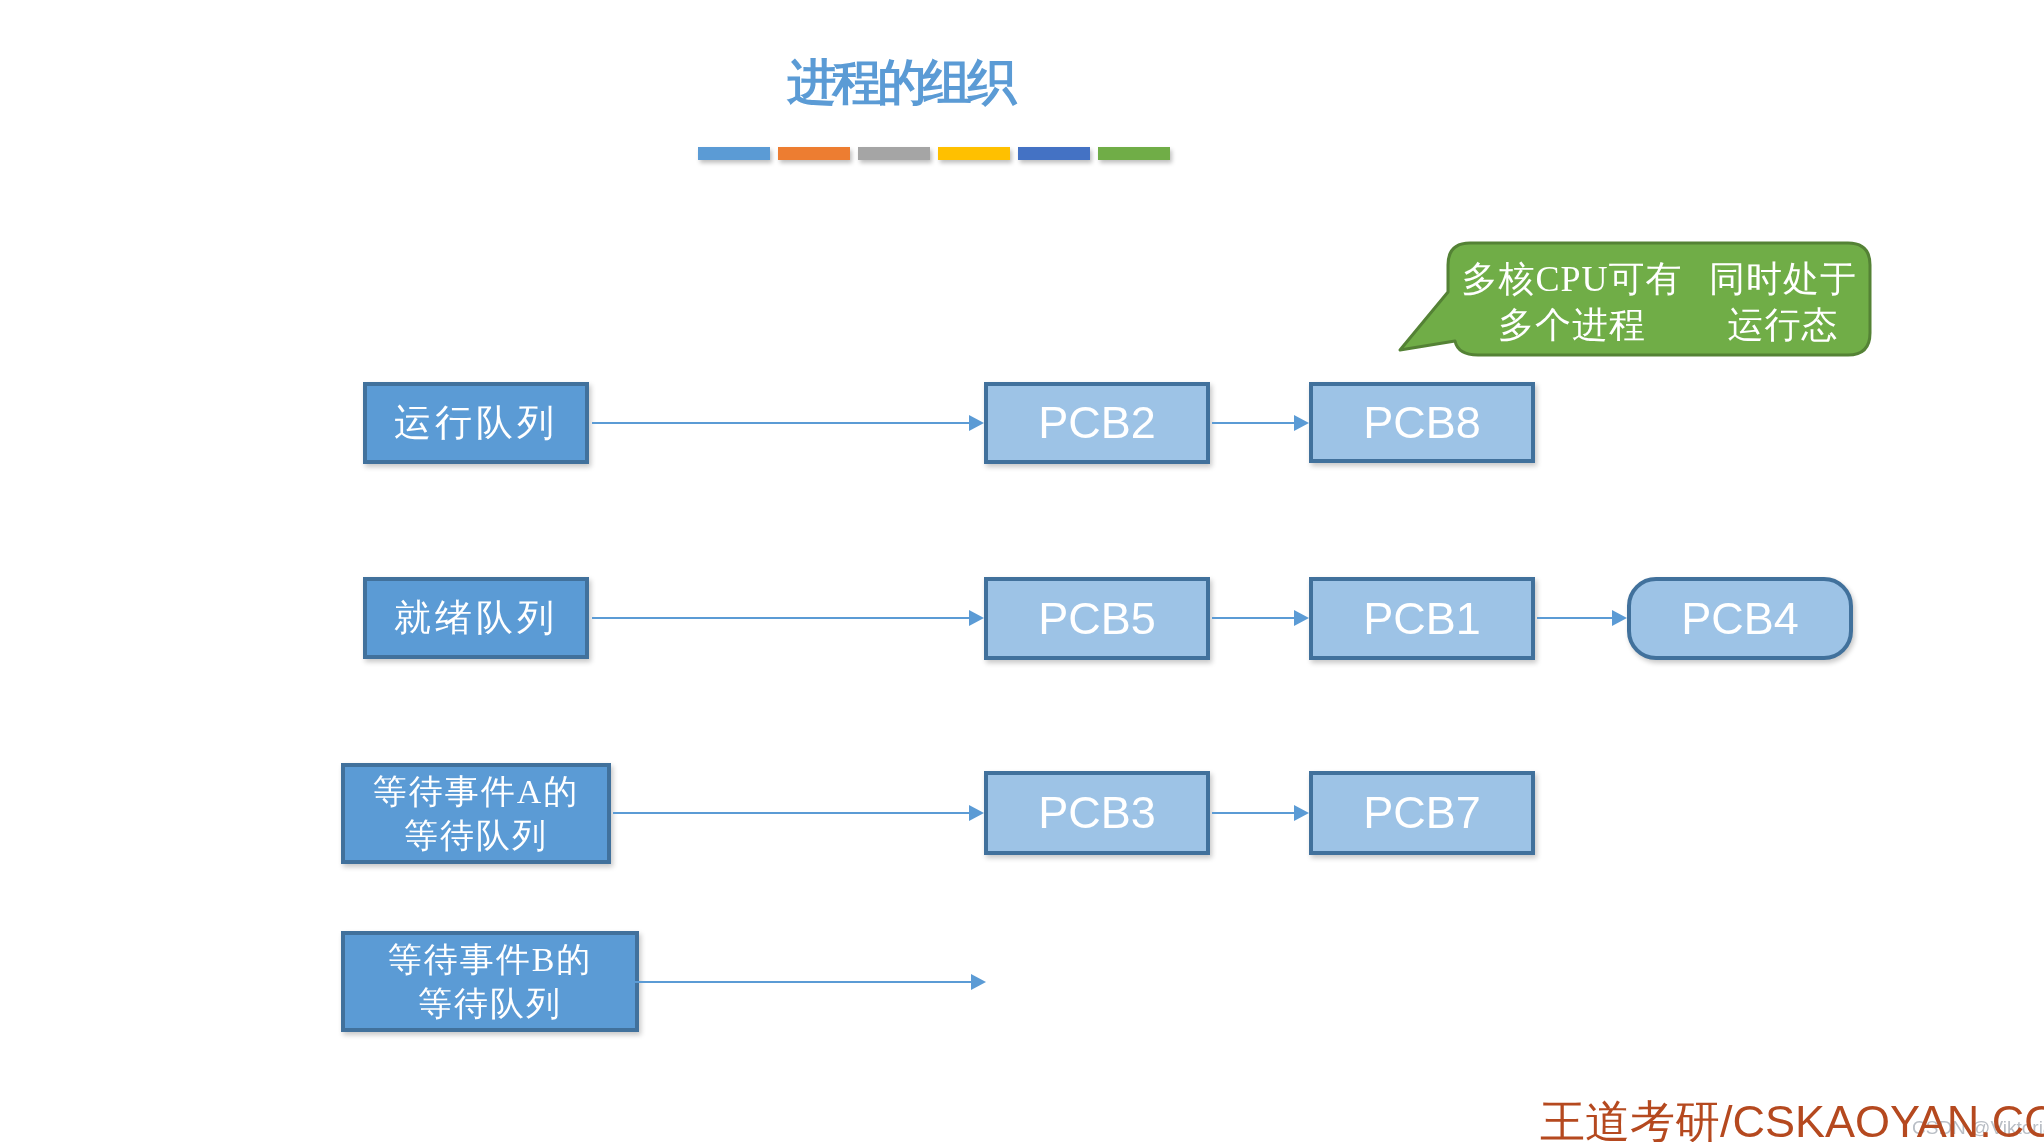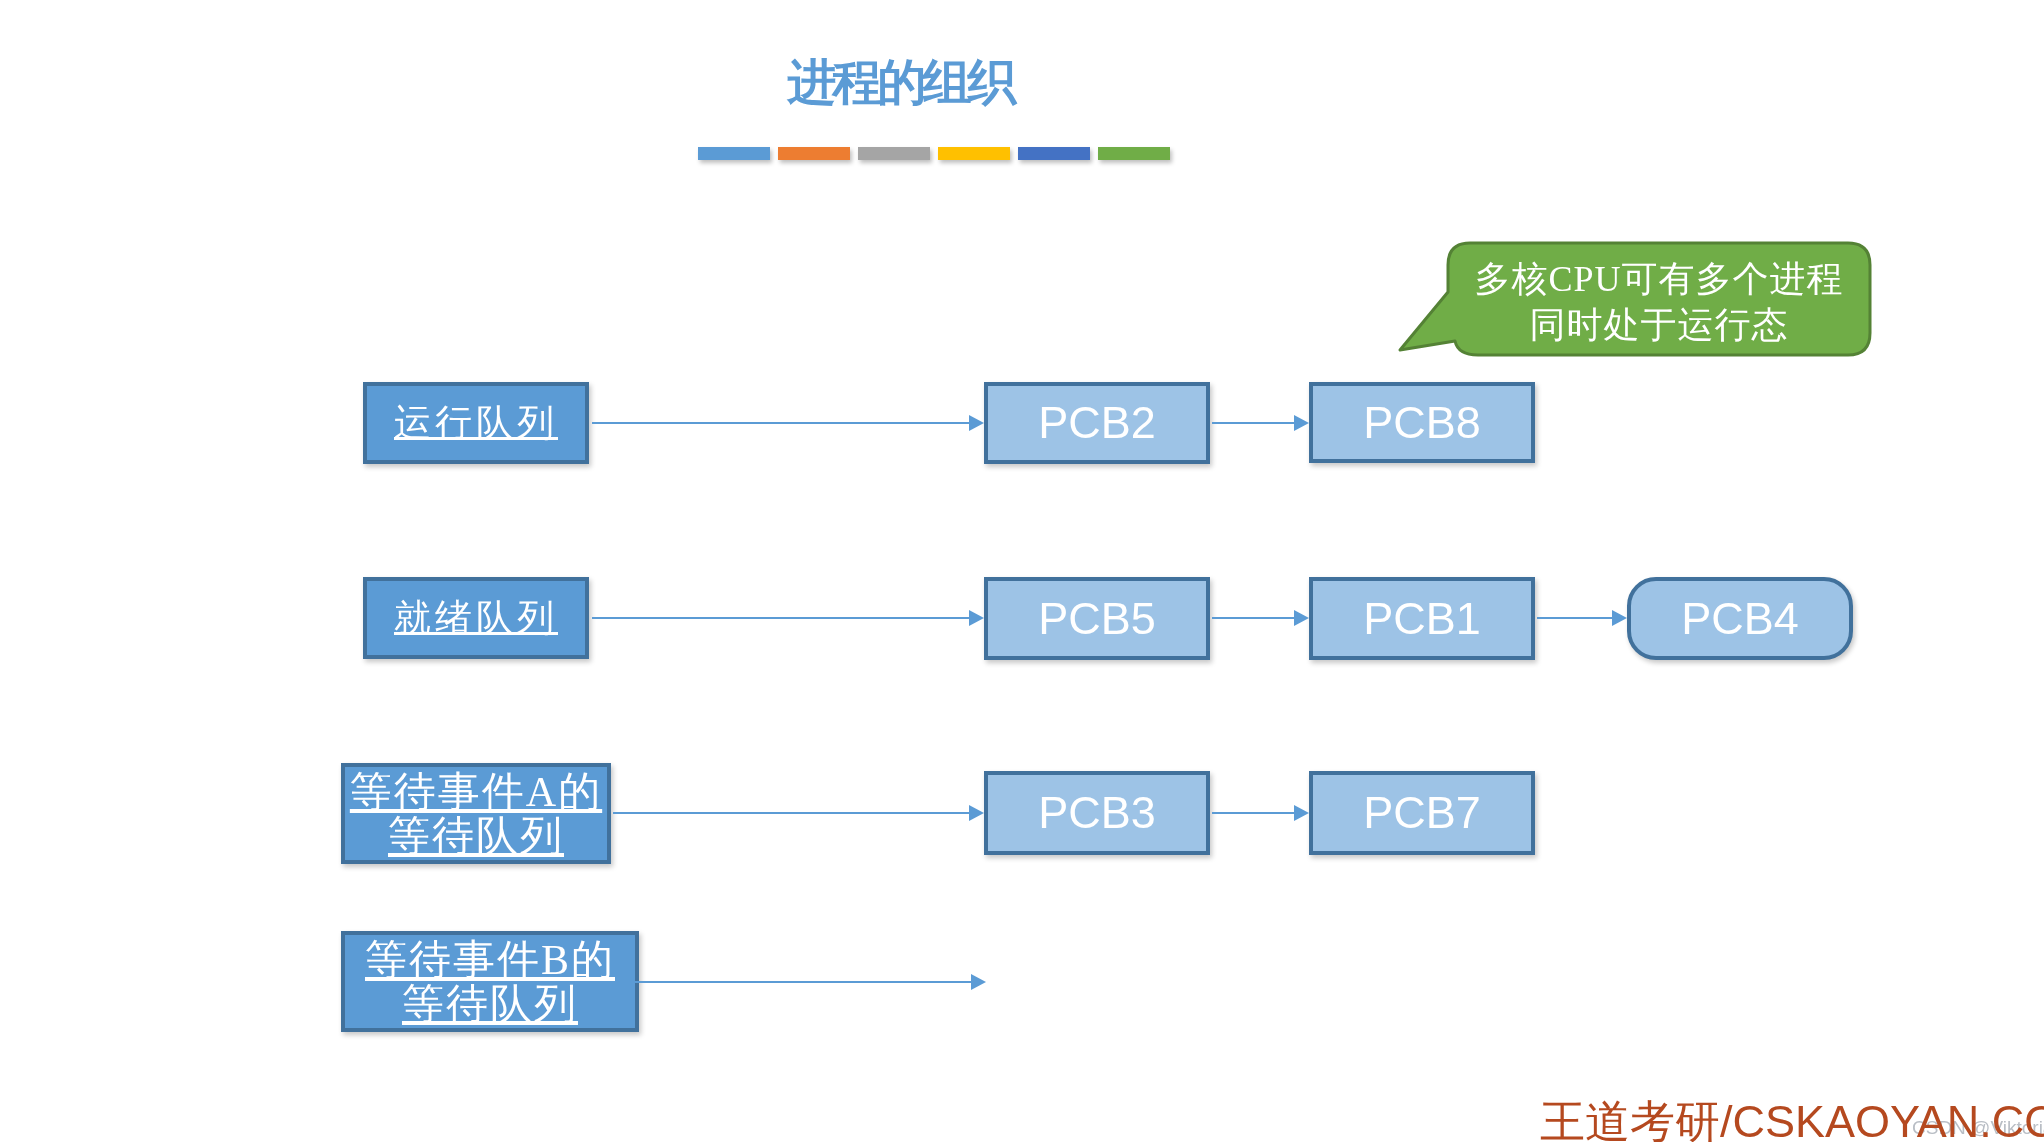--- a/index.html
+++ b/index.html
@@ -19,23 +19,23 @@
   .bar:last-child{margin-right:0;}
   
   .box{
     position:absolute;box-sizing:border-box;border:4px solid #41719C;
     display:flex;align-items:center;justify-content:center;text-align:center;
     color:#ffffff;box-shadow:2px 3px 5px rgba(0,0,0,0.22);
   }
   .queue{
     background:#5B9BD5;
     font-family:"Liberation Serif","DejaVu Serif",serif;
-    font-size:37px;letter-spacing:4px;text-decoration:underline;
+    font-size:37px;letter-spacing:4px;
   }
-  .queue.two-line{font-size:42px;letter-spacing:2px;line-height:44px;}
+  .queue.two-line{font-size:34px;letter-spacing:2px;line-height:44px;}
   .pcb{
     background:#9DC3E6;
     font-family:"Liberation Sans","DejaVu Sans",sans-serif;
     font-size:45px;
   }
   
   .q-running{left:363px;top:382px;width:226px;height:82px;}
   .q-ready  {left:363px;top:577px;width:226px;height:82px;}
   .q-wait-a {left:341px;top:763px;width:270px;height:101px;}
   .q-wait-b {left:341px;top:931px;width:298px;height:101px;}
@@ -59,21 +59,21 @@
   .a-r2-1{left:592px; top:617px;width:378px;}
   .a-r2-2{left:1212px;top:617px;width:83px;}
   .a-r2-3{left:1537px;top:617px;width:76px;}
   .a-r3-1{left:613px; top:812px;width:357px;}
   .a-r3-2{left:1212px;top:812px;width:83px;}
   .a-r4-1{left:613px; top:981px;width:359px;}
   
   .callout-svg{position:absolute;left:1390px;top:236px;width:494px;height:130px;}
   .callout-text{
     position:absolute;left:1448px;top:252px;width:422px;height:100px;
-    display:flex;flex-direction:column;align-items:center;justify-content:center;
+    display:flex;flex-direction:row;align-items:center;justify-content:center;
     color:#ffffff;font-family:"Liberation Serif","DejaVu Serif",serif;
     font-size:36px;line-height:46px;letter-spacing:1px;text-align:center;
   }
   
   .wm-csdn{
     position:absolute;left:1912px;top:1117px;z-index:1;
     color:#B9BEC5;font-size:19px;font-family:"Liberation Sans",sans-serif;white-space:nowrap;
   }
   .wm-brand{
     position:absolute;left:1540px;top:1092px;z-index:2;

